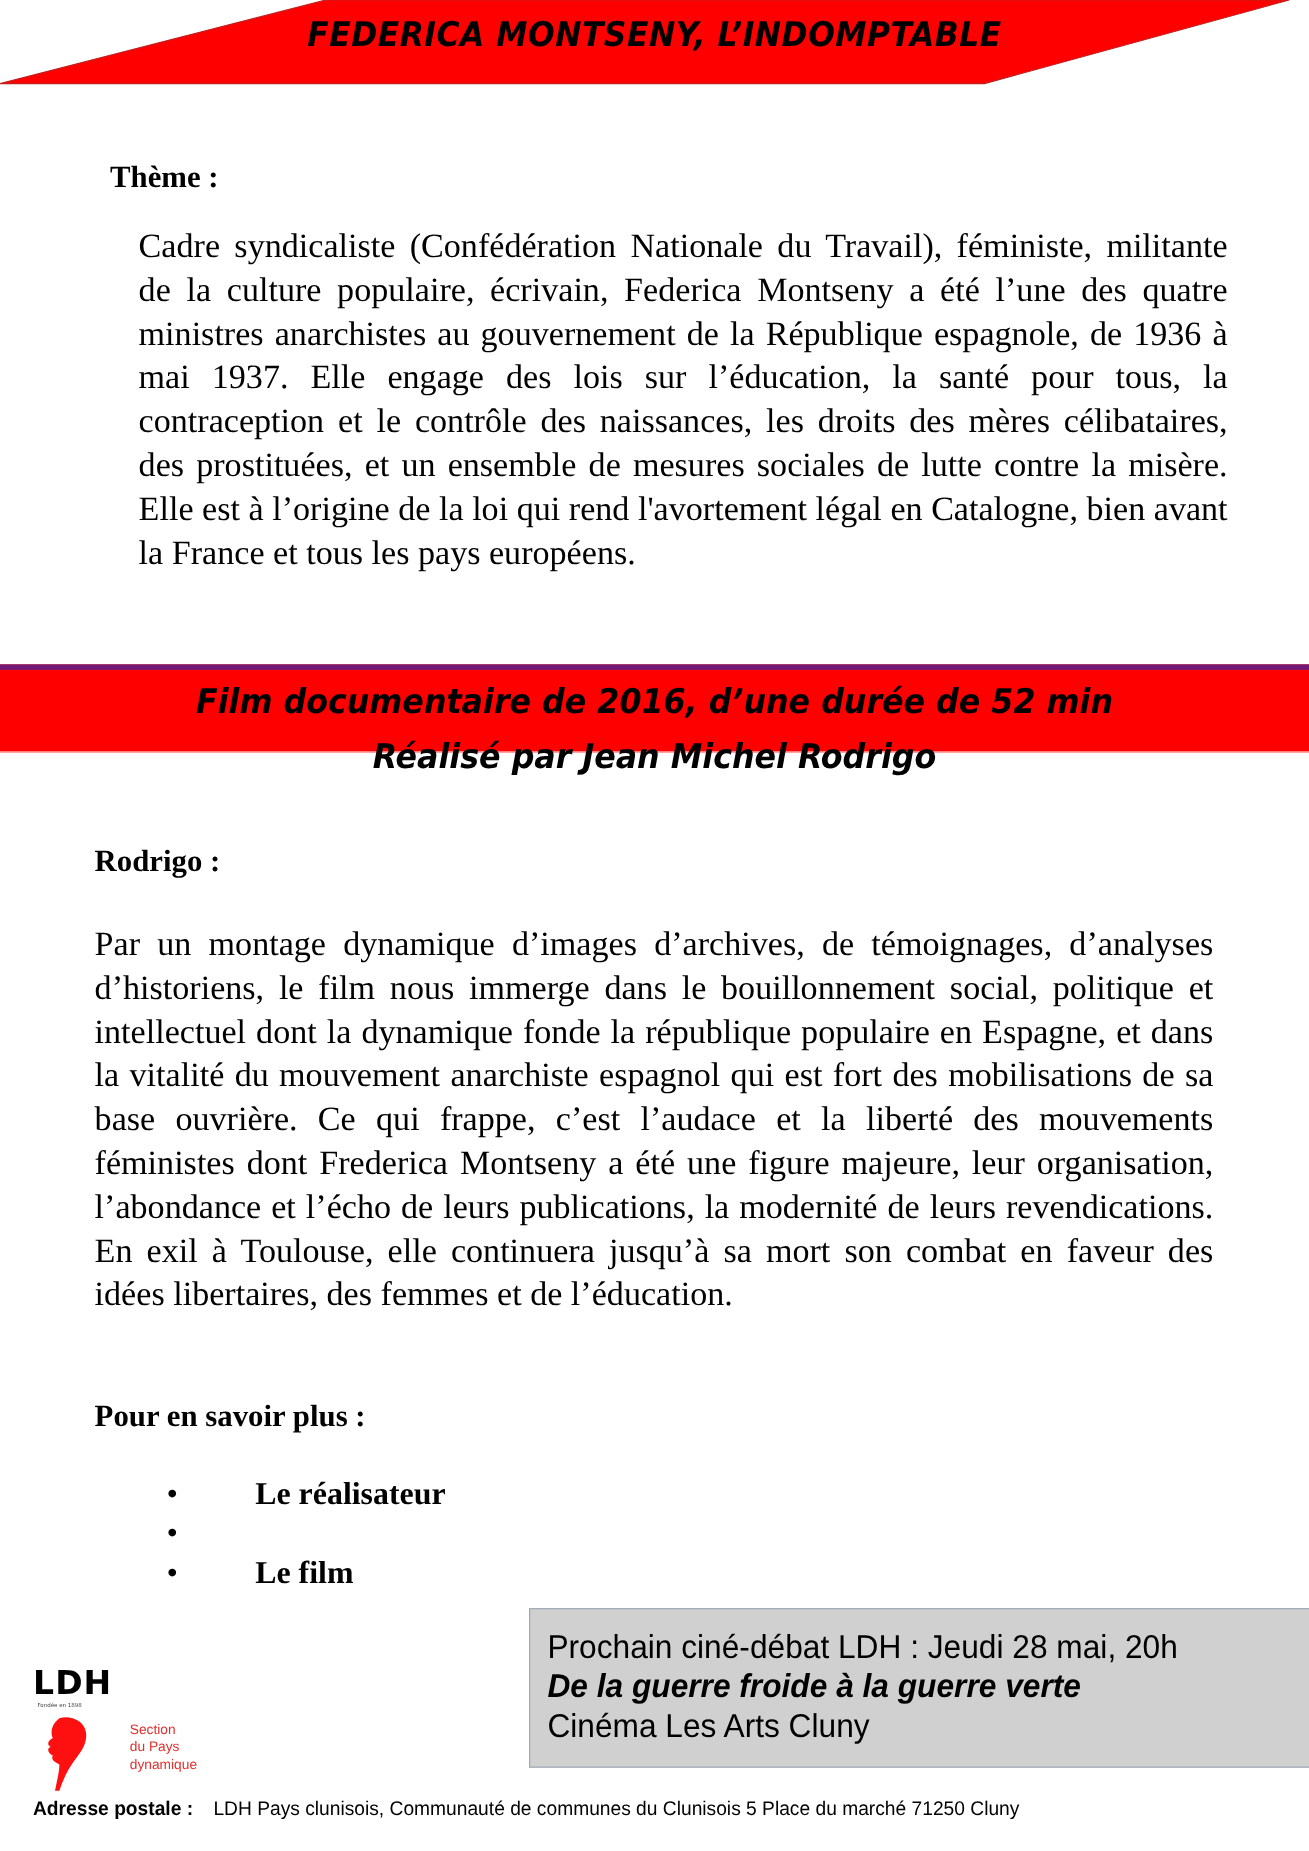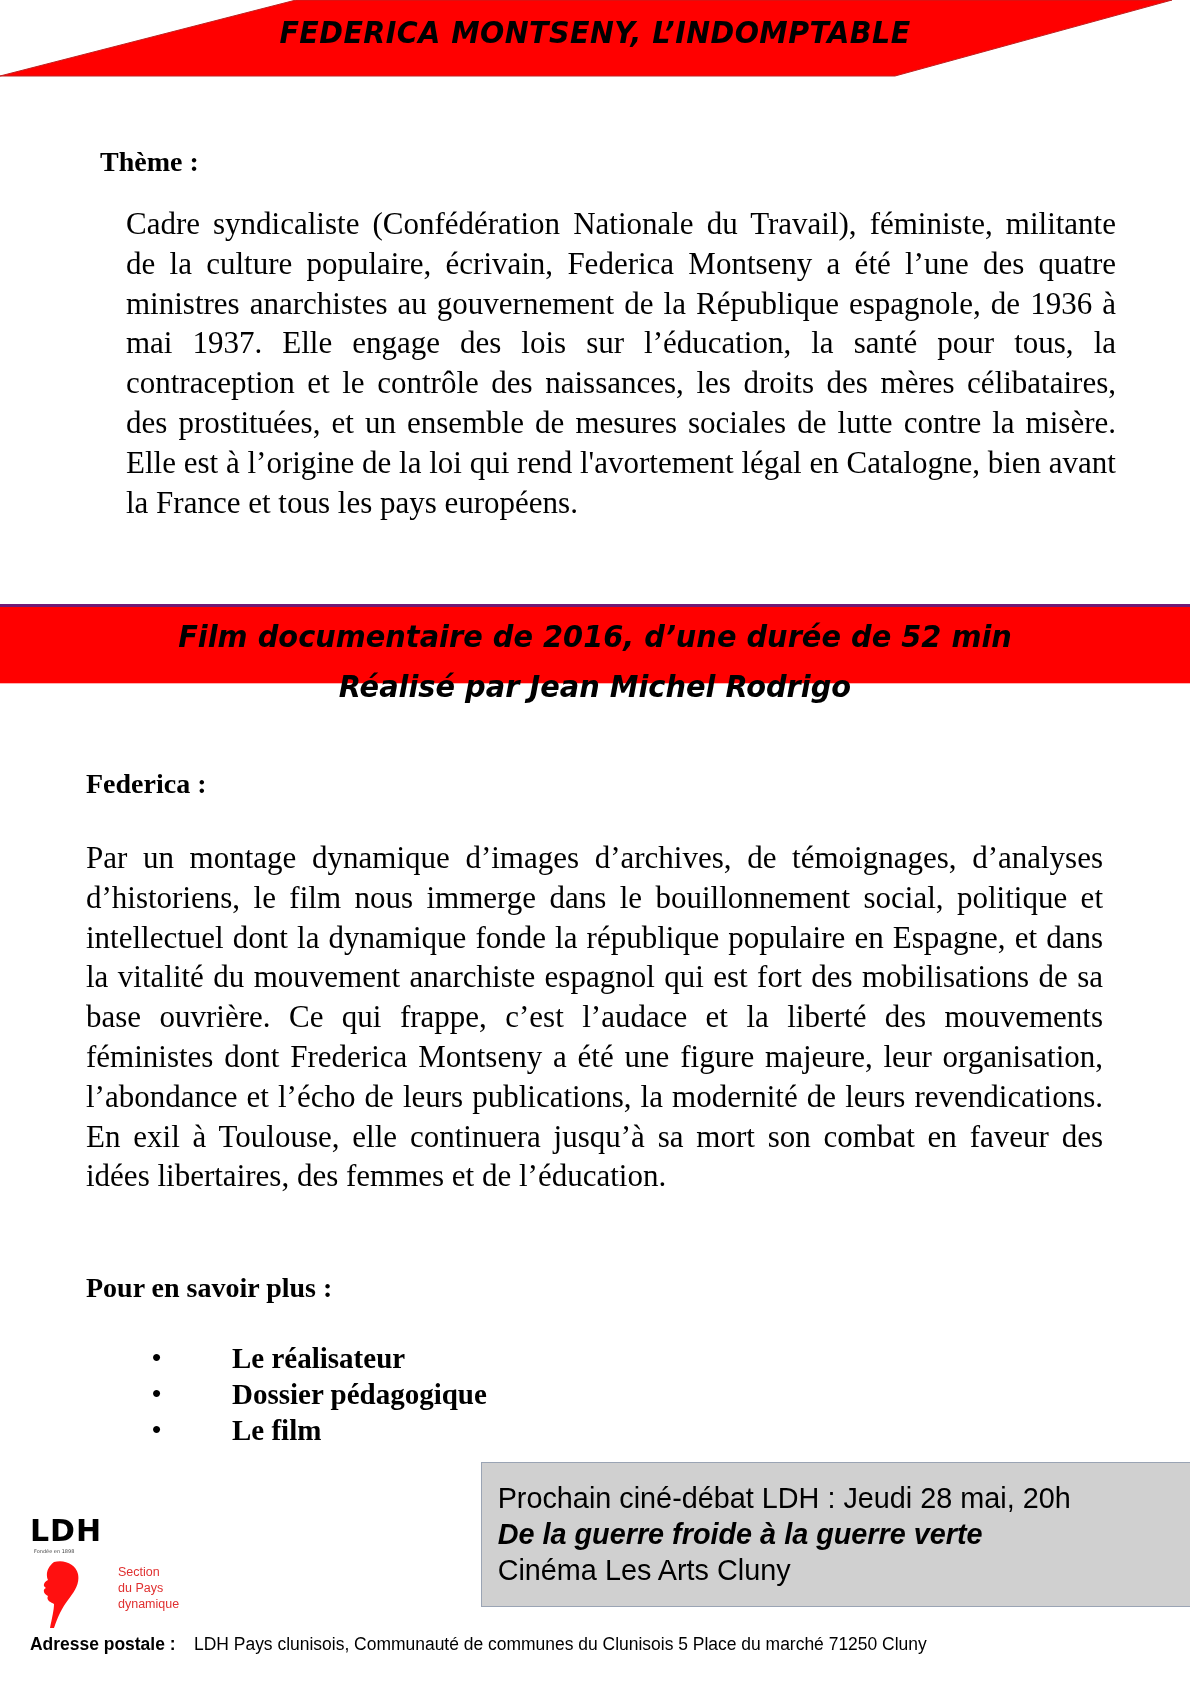--- a/index.html
+++ b/index.html
@@ -21,21 +21,21 @@
     font-size: 31px; line-height: 39.8px; text-align: justify;
     text-align-last: left; hyphens: none;
   }
 
   #theme-heading { left: 100px; top: 146px; }
   #theme-text { left: 100px; top: 204px; width: 990px; margin-left: 26px; }
 
   
   #red-band {
     position: absolute; left: 0; top: 604px; width: 1190px; height: 80px;
-    background: #ff0000; border-top: 3px solid #701a75; border-bottom: 1px solid #ffb0b0;
+    background: #ff0000; border-top: 5px solid #701a75; border-bottom: 1px solid #ffb0b0;
     box-sizing: border-box;
   }
   .band-line {
     position: absolute; left: 0; width: 1190px; text-align: center;
     font-family: "DejaVu Sans", sans-serif; font-weight: bold; font-style: italic;
     font-size: 31px; color: #000; transform: scaleX(0.93); transform-origin: 595px 0;
   }
   #band-line-1 { top: 11px; }
   #band-line-2 { top: 61px; }
 
@@ -87,32 +87,31 @@
 <div id="banner-title">FEDERICA MONTSENY, L’INDOMPTABLE</div>
 
 <div id="theme-heading" class="abs serif heading">Thème :</div>
 <div id="theme-text" class="abs serif para">Cadre syndicaliste (Confédération Nationale du Travail), féministe, militante de la culture populaire, écrivain, Federica Montseny a été l’une des quatre ministres anarchistes au gouvernement de la République espagnole, de 1936 à mai 1937. Elle engage des lois sur l’éducation, la santé pour tous, la contraception et le contrôle des naissances, les droits des mères célibataires, des prostituées, et un ensemble de mesures sociales de lutte contre la misère. Elle est à l’origine de la loi qui rend l'avortement légal en Catalogne, bien avant la France et tous les pays européens.</div>
 
 <div id="red-band">
   <div id="band-line-1" class="band-line">Film documentaire de 2016, d’une durée de 52 min</div>
   <div id="band-line-2" class="band-line">Réalisé par Jean Michel Rodrigo</div>
 </div>
 
-<div id="synopsis-heading" class="abs serif heading">Federica :</div>
+<div id="synopsis-heading" class="abs serif heading">Rodrigo :</div>
 <div id="synopsis-text" class="abs serif para">Par un montage dynamique d’images d’archives, de témoignages, d’analyses d’historiens, le film nous immerge dans le bouillonnement social, politique et intellectuel dont la dynamique fonde la république populaire en Espagne, et dans la vitalité du mouvement anarchiste espagnol qui est fort des mobilisations de sa base ouvrière. Ce qui frappe, c’est l’audace et la liberté des mouvements féministes dont Frederica Montseny a été une figure majeure, leur organisation, l’abondance et l’écho de leurs publications, la modernité de leurs revendications. En exil à Toulouse, elle continuera jusqu’à sa mort son combat en faveur des idées libertaires, des femmes et de l’éducation.</div>
 
 <div id="more-heading" class="abs serif heading">Pour en savoir plus :</div>
 <ul id="links-list" class="abs serif">
   <li>
     <span class="bullet">•</span>
     <a class="link-text">Le réalisateur</a>
   </li>
   <li>
     <span class="bullet">•</span>
-    <a class="link-text">Dossier pédagogique</a>
   </li>
   <li>
     <span class="bullet">•</span>
     <a class="link-text">Le film</a>
   </li>
 </ul>
 
 <div id="next-event-box">
   <span class="line">Prochain ciné-débat LDH : Jeudi 28 mai, 20h</span>
   <span class="line" id="next-event-title">De la guerre froide à la guerre verte</span>

